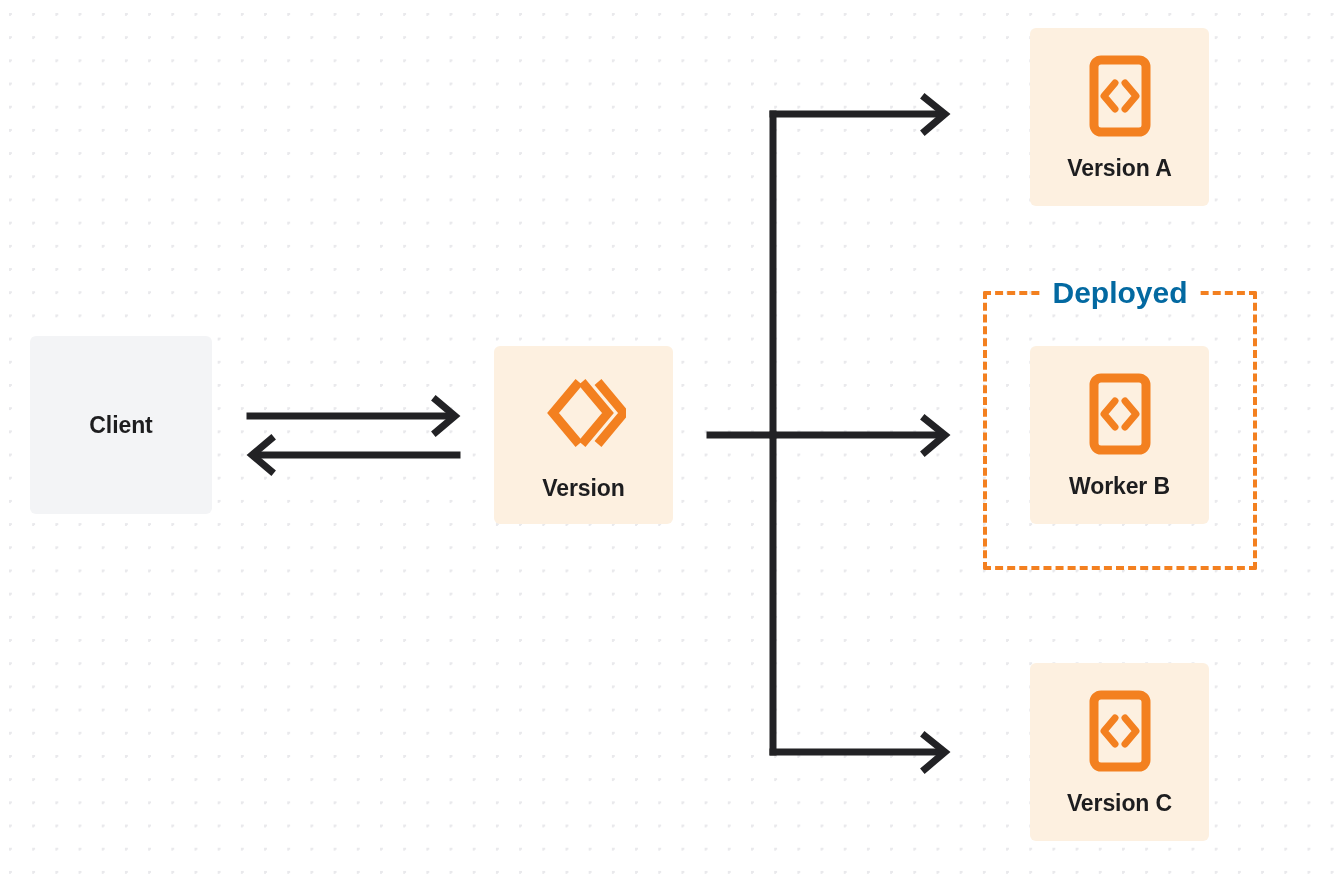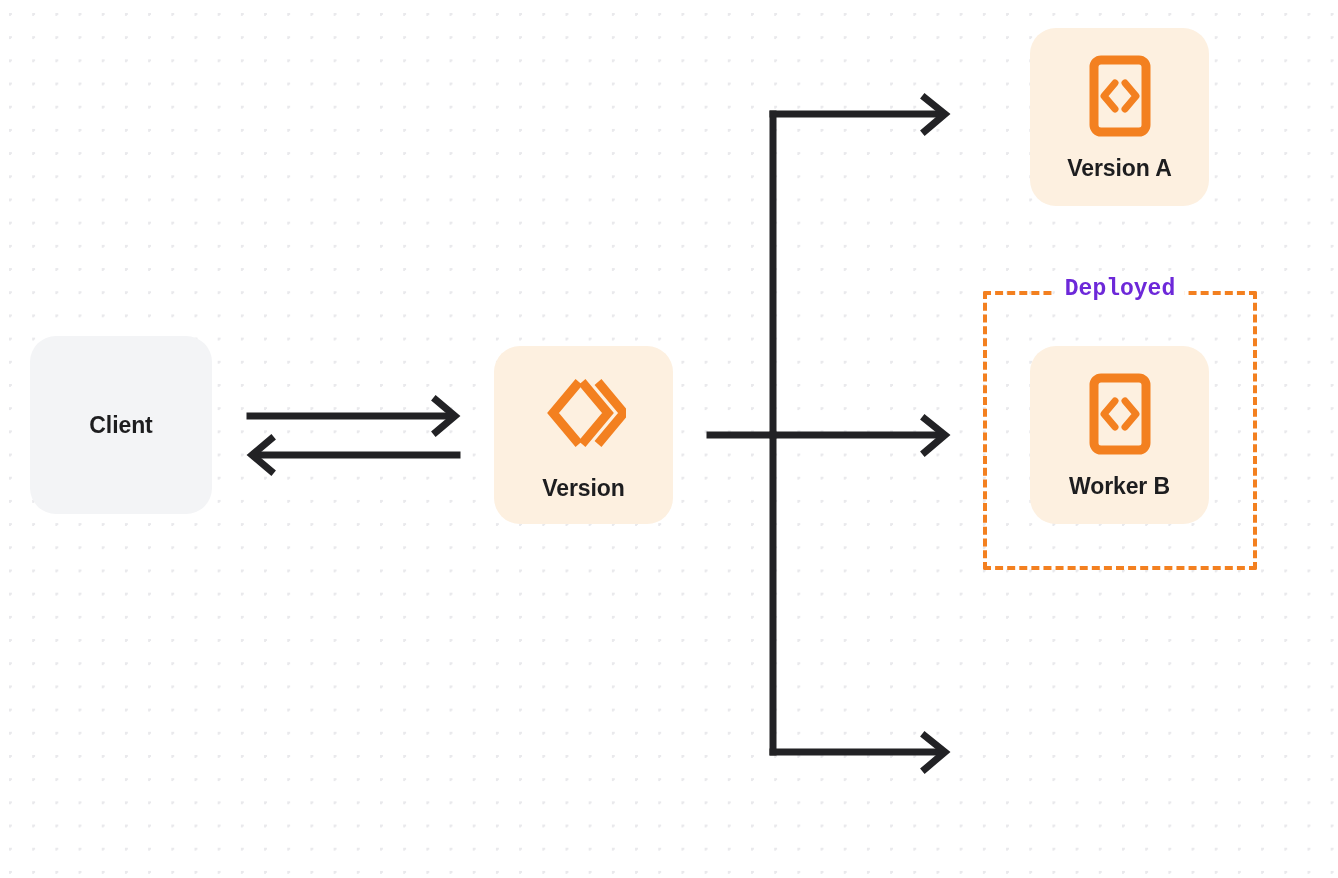--- a/index.html
+++ b/index.html
@@ -21,21 +21,21 @@
     background-color: #ffffff;
     background-image: radial-gradient(circle at 1px 1px, #e9e9ec 1.6px, transparent 1.7px);
     background-size: 23.2px 23.2px;
     background-position: 9px 13px;
   }
 
   
   .node {
     position: absolute;
     box-sizing: border-box;
-    border-radius: 26px;
+    border-radius: 6px;
     display: flex;
     flex-direction: column;
     align-items: center;
     justify-content: center;
   }
 
   .node-label {
     font-size: 23px;
     font-weight: 700;
     letter-spacing: -0.1px;
@@ -92,26 +92,25 @@
     border: 4px dashed #f38020;
     border-radius: 2px;
   }
   #deployed-label {
     position: absolute;
     left: 50%;
     top: -17px;
     transform: translateX(-50%);
     background: #ffffff;
     padding: 0 10px;
-    color: #6d28d9;
-    font-size: 23px;
+    color: #0369a1;
+    font-size: 30px;
     font-weight: 700;
     line-height: 1;
     white-space: nowrap;
-    font-family: Liberation Mono, monospace;
   }
 
   
   #connectors {
     position: absolute;
     left: 0;
     top: 0;
     width: 1338px;
     height: 878px;
     pointer-events: none;
@@ -226,14 +225,24 @@
     <span>
       <svg class="code-icon" width="62" height="82" viewBox="0 0 62 82" aria-hidden="true">
         <rect x="5" y="5" width="52" height="72" rx="7" ry="7" fill="none" stroke="#f38020" stroke-width="9"></rect>
         <polyline points="26,28 15,41 26,54" fill="none" stroke="#f38020" stroke-width="7" stroke-linecap="round" stroke-linejoin="round"></polyline>
         <polyline points="36,28 47,41 36,54" fill="none" stroke="#f38020" stroke-width="7" stroke-linecap="round" stroke-linejoin="round"></polyline>
       </svg>
     </span>
     <span class="node-label">Worker B</span>
   </div>
 
+  <div class="node version-node" id="version-c-node">
+    <span>
+      <svg class="code-icon" width="62" height="82" viewBox="0 0 62 82" aria-hidden="true">
+        <rect x="5" y="5" width="52" height="72" rx="7" ry="7" fill="none" stroke="#f38020" stroke-width="9"></rect>
+        <polyline points="26,28 15,41 26,54" fill="none" stroke="#f38020" stroke-width="7" stroke-linecap="round" stroke-linejoin="round"></polyline>
+        <polyline points="36,28 47,41 36,54" fill="none" stroke="#f38020" stroke-width="7" stroke-linecap="round" stroke-linejoin="round"></polyline>
+      </svg>
+    </span>
+    <span class="node-label">Version C</span>
+  </div>
 
 </div>
 
 </body></html>

